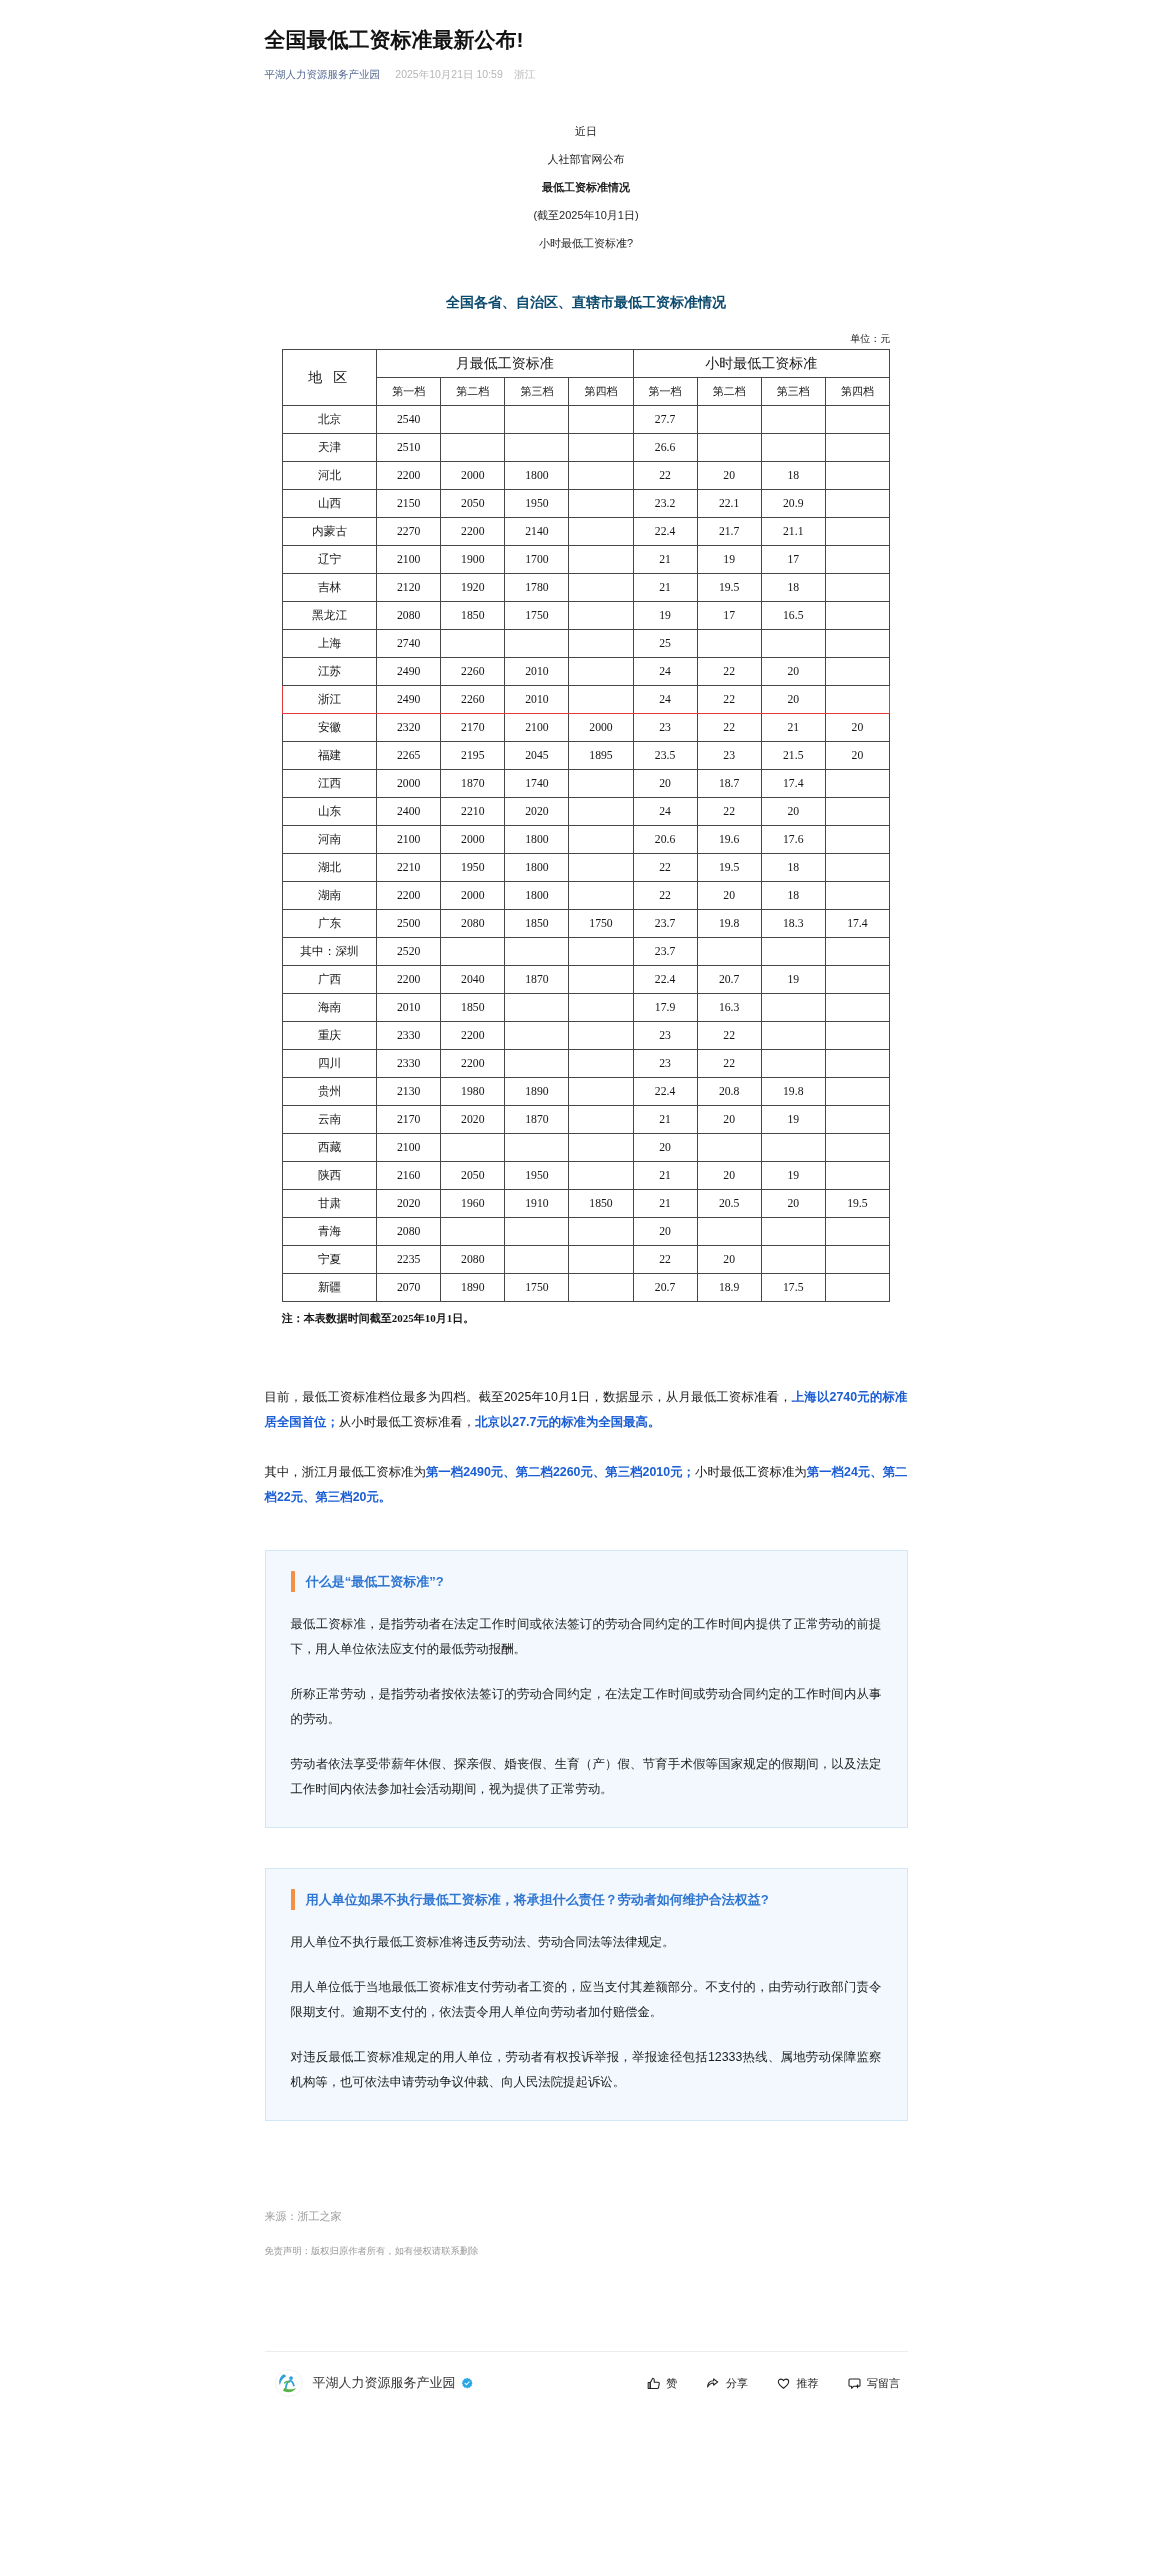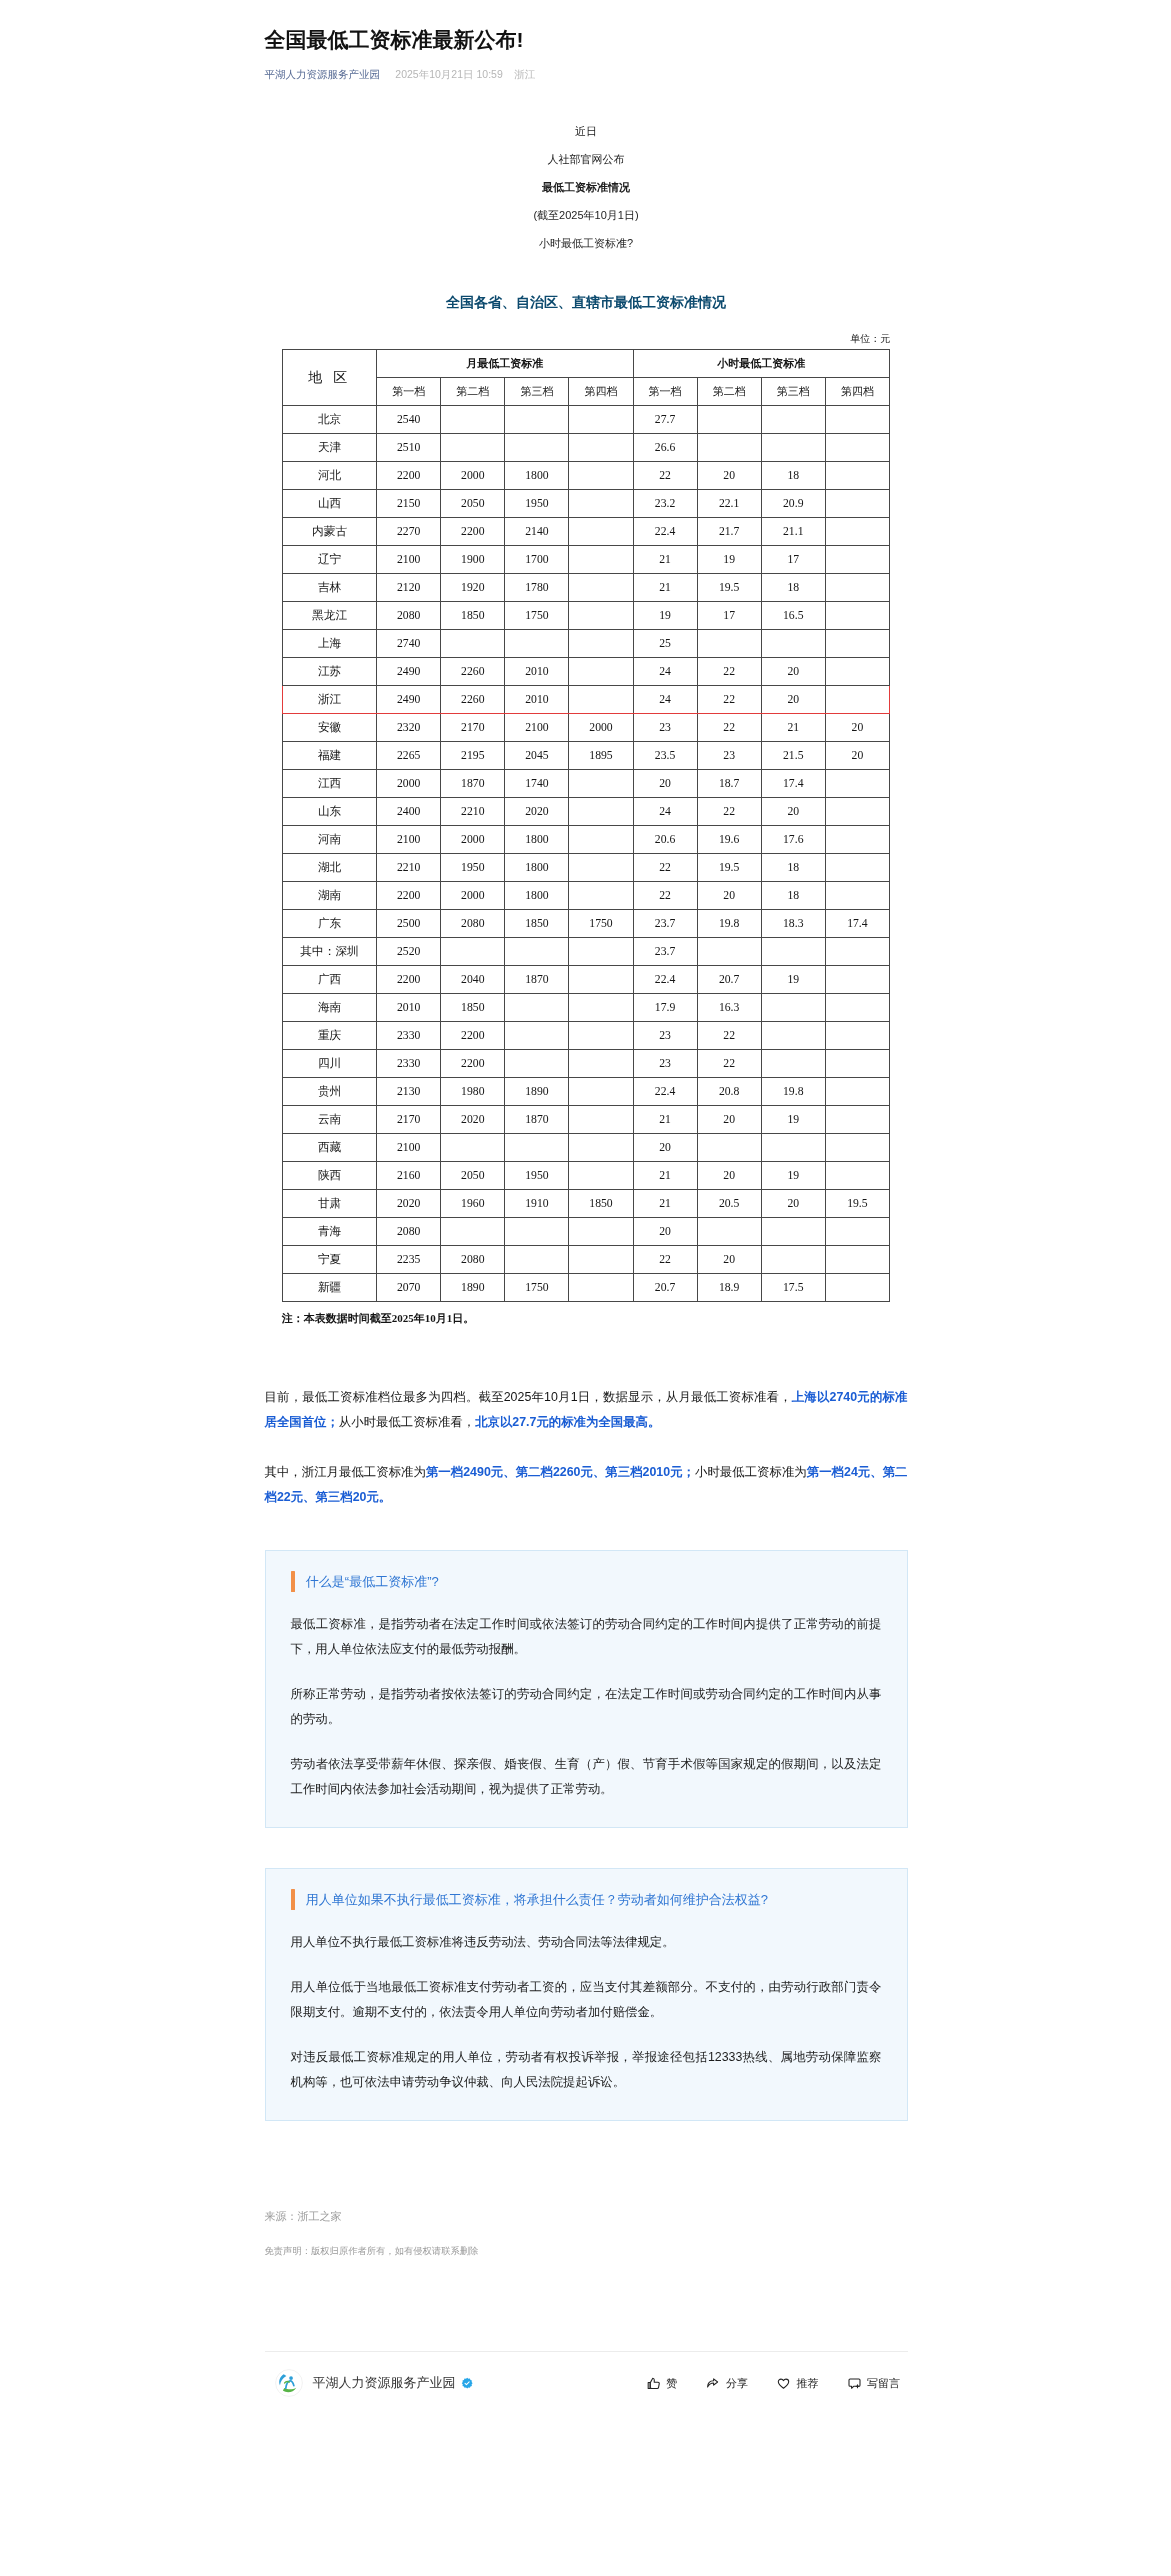--- a/index.html
+++ b/index.html
@@ -21,39 +21,39 @@
 
   
   .table-title { margin-top:37px; text-align:center; font-size:14px; font-weight:700; color:#0c4a6e; }
   .unit-label { margin:20px 17.3px 3.7px 0; text-align:right; font-size:10px; color:#141414;
                 font-family:"Liberation Serif","DejaVu Serif",serif; }
   table.wage { border-collapse:collapse; margin:0 auto; width:608px; table-layout:fixed;
                font-family:"Liberation Serif","DejaVu Serif",serif; color:#161616; }
   table.wage th, table.wage td { border:0.6px solid #474747; text-align:center; vertical-align:middle;
                font-weight:normal; font-size:11.7px; height:28px; padding:0 1.2px; }
   table.wage th { font-size:11px; }
-  table.wage th.group { font-size:11px;font-weight:bold; }
+  table.wage th.group { font-size:14px; }
   table.wage th.region-h { font-size:14px; letter-spacing:3.7px; }
   table.wage td.region { font-size:11.7px; }
   tr.hl td { border-top:1.9px solid #e23b3b; border-bottom:1.9px solid #e23b3b; }
   tr.hl td:first-child { border-left:1.9px solid #e23b3b; }
   tr.hl td:last-child { border-right:1.9px solid #e23b3b; }
   .table-note { margin:8.7px 0 0 17.3px; font-size:11px; font-weight:700; color:#141414;
                 font-family:"Liberation Serif","DejaVu Serif",serif; }
 
   
   .summary { margin-top:59px; }
   .summary p { font-size:12.4px; line-height:25px; color:#141414; margin:0 0 25px 0; text-align:justify; }
   .summary .hl-text { color:#1a5dd4; font-weight:700; }
 
   
   .box { background:#f2f8fd; border:0.6px solid #d2e7f6; padding:20px 25px 25px 25px; margin-top:40px; }
   .box-heading { display:flex; align-items:stretch; }
   .box-heading .bar { width:4.3px; background:#f29048; flex:0 0 4.3px; margin-right:11px; border-radius:0.6px; }
-  .box-heading .htext { font-size:13px; font-weight:400; color:#2f76d3; line-height:21px;text-align:right; }
+  .box-heading .htext { font-size:13px; font-weight:700; color:#2f76d3; line-height:21px;text-align:right; }
   .box p { font-size:12.4px; line-height:25px; color:#1c1c1c; margin:20px 0 0 0; text-align:justify; }
 
   
   .source-line { margin-top:88px; font-size:11px; color:#9b9b9b; }
   .disclaimer-line { margin-top:21px; font-size:9.3px; color:#9b9b9b; }
 
   
   .divider { margin-top:93px; border-top:0.6px solid #ececec; height:0; }
   .footer-bar { margin-top:13.6px; display:flex; align-items:center; justify-content:space-between;
                 padding:0 7.4px 0 10px; height:35px; }

